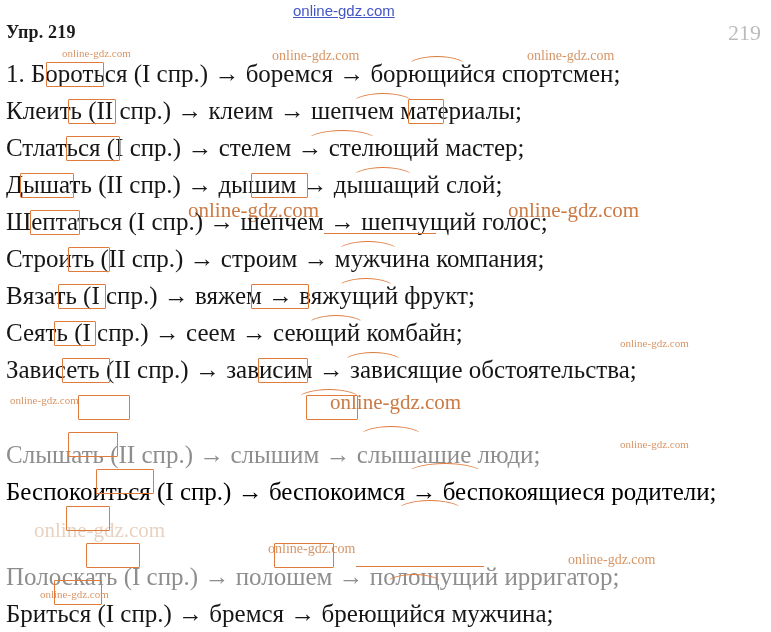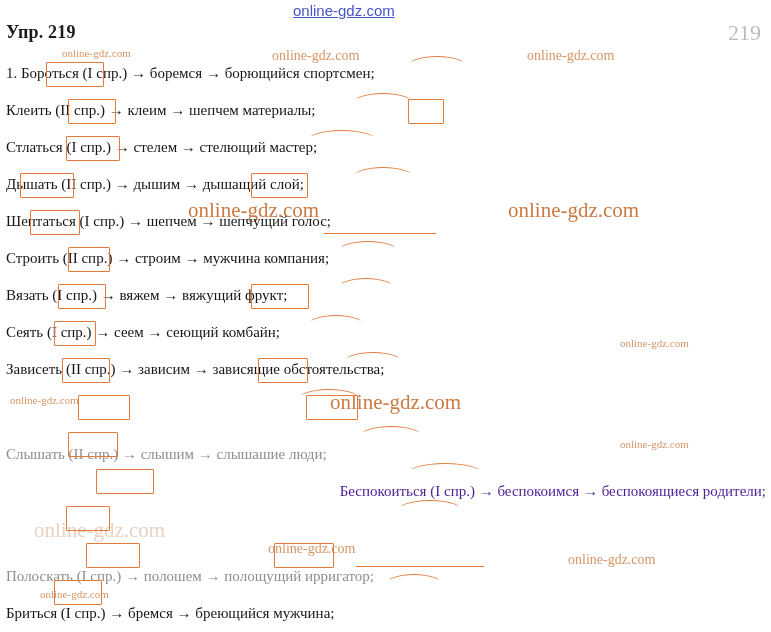--- a/index.html
+++ b/index.html
@@ -69,27 +69,27 @@
   
   .lines {
     position: absolute;
     left: 6px;
     top: 55px;
     width: 760px;
   }
   .line {
     position: relative;
     height: 37px;
-    font-size: 15px;
+    font-size: 25px;
     line-height: 37px;
     white-space: nowrap;
     color: #161616;
   }
   .line.fade    { color: #8e8e8e; margin-top: 48px; }
-  .line.fade2   { color: #4c1d95; text-align: right; }
+  .line.fade2   { color: #000000; }
   .line .txt    { position: relative; z-index: 2; }
 
   
   .mark {
     position: absolute;
     z-index: 3;
     pointer-events: none;
   }
   .mark.box {
     border: 1.6px solid #e07b3c;

